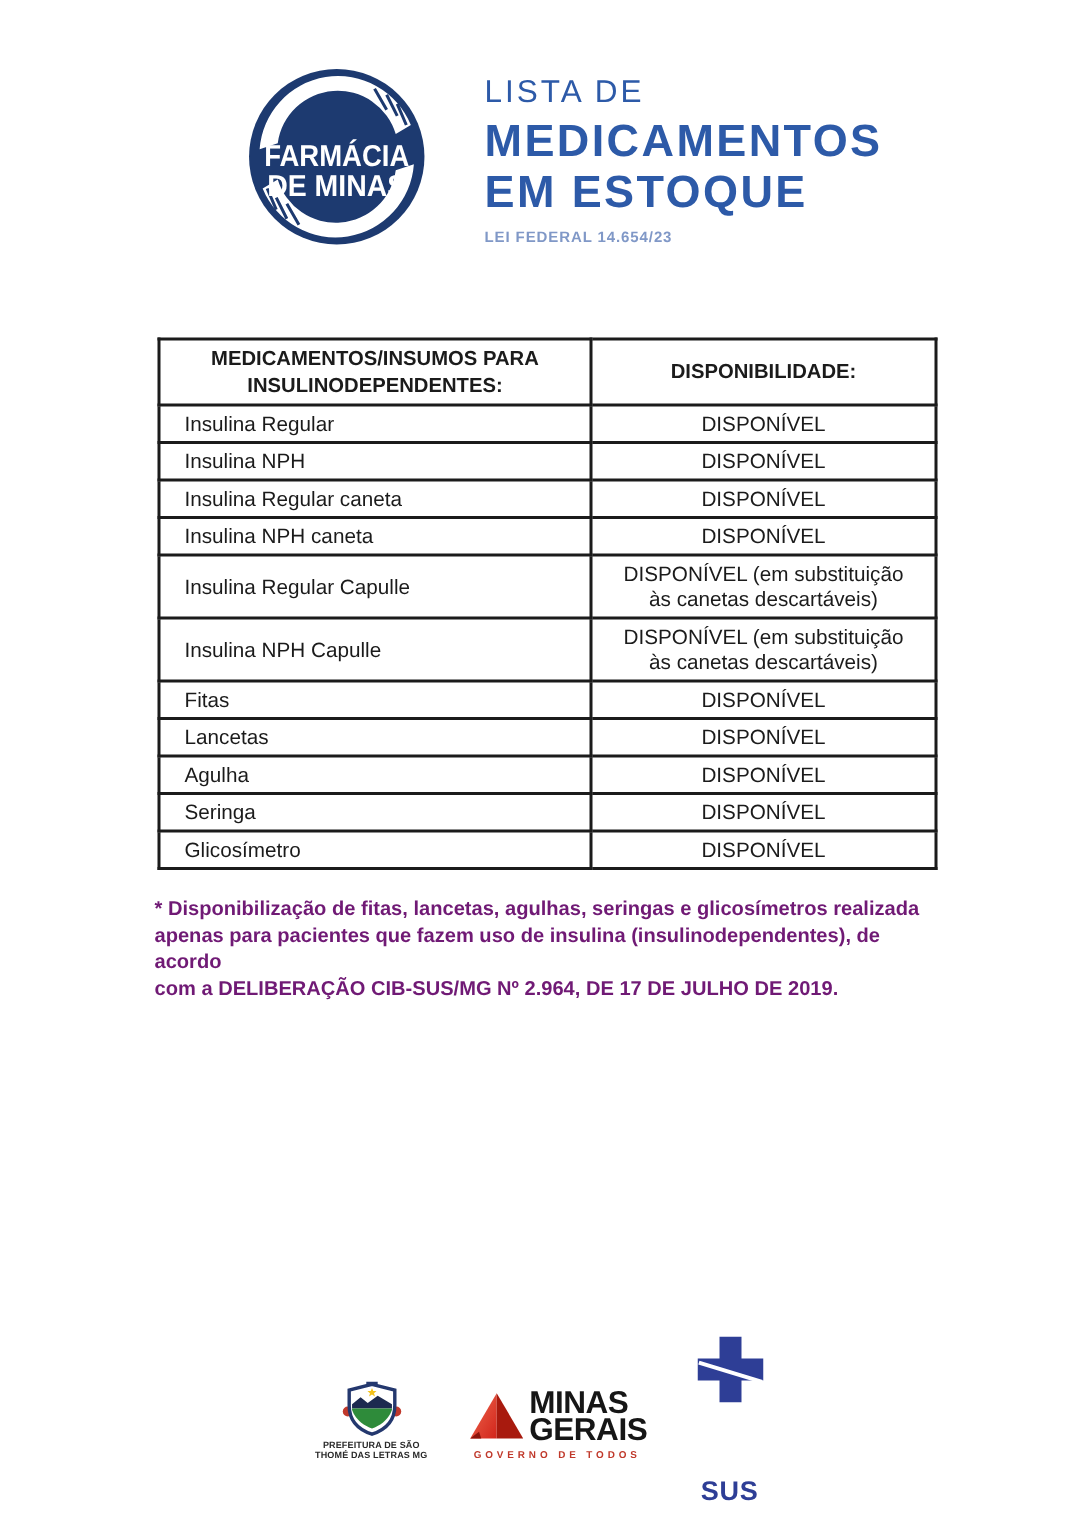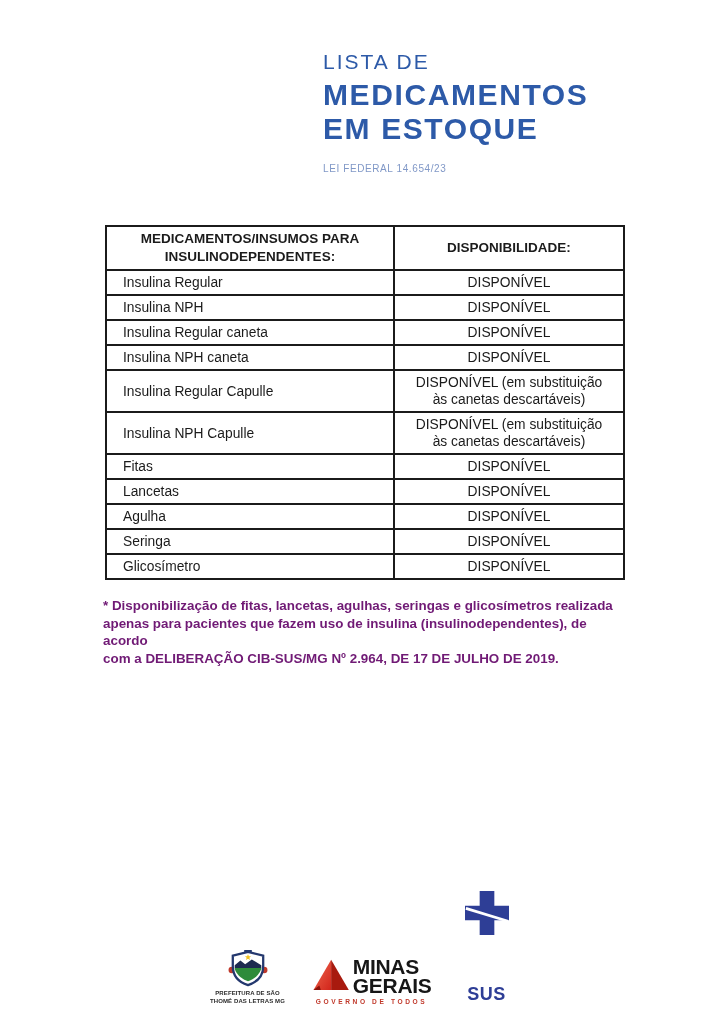--- a/index.html
+++ b/index.html
@@ -31,21 +31,21 @@
   .title-block { position:absolute; left:323px; top:50px; }
   .title-line1 {
     font-size:21px; font-weight:400; letter-spacing:2px;
     color:var(--title-blue); margin-bottom:4px;
   }
   .title-line2, .title-line3 {
     font-size:30px; font-weight:bold; letter-spacing:1.6px;
     color:var(--title-blue); line-height:34px;
   }
   .law-ref {
-    margin-top:17px; font-size:10px; font-weight:normal; letter-spacing:0.6px;
+    margin-top:7px; font-size:10px; font-weight:bold; letter-spacing:0.6px;
     color:var(--law-blue);
   }
 
   
   .stock-table {
     position:absolute; left:105px; top:225px;
     width:518px; border-collapse:collapse; table-layout:fixed;
   }
   .stock-table th, .stock-table td {
     border:2px solid var(--table-border);
@@ -68,21 +68,21 @@
 
   
   .footnote {
     position:absolute; left:103px; top:597px; width:512px;
     font-size:13.4px; font-weight:bold; line-height:17.6px; color:#701a75;
   }
 
   
   .footer {
     position:absolute; left:0; right:0; top:891px;
-    display:flex; justify-content:center; align-items:flex-end; gap:26px;
+    display:flex; justify-content:center; align-items:center; gap:26px;
   }
   .prefeitura-logo { display:flex; flex-direction:column; align-items:center; width:76px; }
   .prefeitura-text {
     margin-top:2px; font-size:6px; font-weight:bold; color:#2a2a2a;
     text-align:center; line-height:7.5px; letter-spacing:0.1px;
   }
   .mg-logo { display:flex; flex-direction:column; width:120px; }
   .mg-top { display:flex; align-items:flex-end; gap:3px; }
   .mg-name { font-size:21px; font-weight:bold; color:#161616; line-height:18.5px; letter-spacing:-0.3px; }
   .mg-tagline {
@@ -93,20 +93,37 @@
   .sus-label {
     margin-top:1px; font-size:18px; font-weight:bold; letter-spacing:0.5px;
     color:var(--sus-blue);
   }
 </style>
 </head>
 <body>
 
 <div class="page">
 
+  <div class="logo-wrap">
+    <svg viewBox="0 0 122 122" width="123" height="123">
+      <circle cx="61" cy="61" r="58" fill="var(--logo-navy, #1d3a70)"></circle>
+
+      <g>
+        <path d="M10 56 A52 52 0 0 1 110 40 L100 46 A40 40 0 0 0 22 52 Z" fill="#ffffff"></path>
+        <path d="M86 16 L94 30 M94 20 L101 34 M101 26 L107 40" stroke="var(--logo-navy, #1d3a70)" stroke-width="2" fill="none"></path>
+      </g>
+
+      <g transform="rotate(180 61 61)">
+        <path d="M10 56 A52 52 0 0 1 110 40 L100 46 A40 40 0 0 0 22 52 Z" fill="#ffffff"></path>
+        <path d="M86 16 L94 30 M94 20 L101 34 M101 26 L107 40" stroke="var(--logo-navy, #1d3a70)" stroke-width="2" fill="none"></path>
+      </g>
+      <text x="61" y="67" text-anchor="middle" font-family="Liberation Sans, sans-serif" font-size="20" font-weight="bold" fill="#ffffff" textLength="96" lengthAdjust="spacingAndGlyphs">FARMÁCIA</text>
+      <text x="61" y="87" text-anchor="middle" font-family="Liberation Sans, sans-serif" font-size="20" font-weight="bold" fill="#ffffff" textLength="92" lengthAdjust="spacingAndGlyphs">DE MINAS</text>
+    </svg>
+  </div>
 
   <div class="title-block">
     <div class="title-line1">LISTA DE</div>
     <div class="title-line2">MEDICAMENTOS</div>
     <div class="title-line3">EM ESTOQUE</div>
     <div class="law-ref">LEI FEDERAL 14.654/23</div>
   </div>
 
   <table class="stock-table">
     <colgroup>

